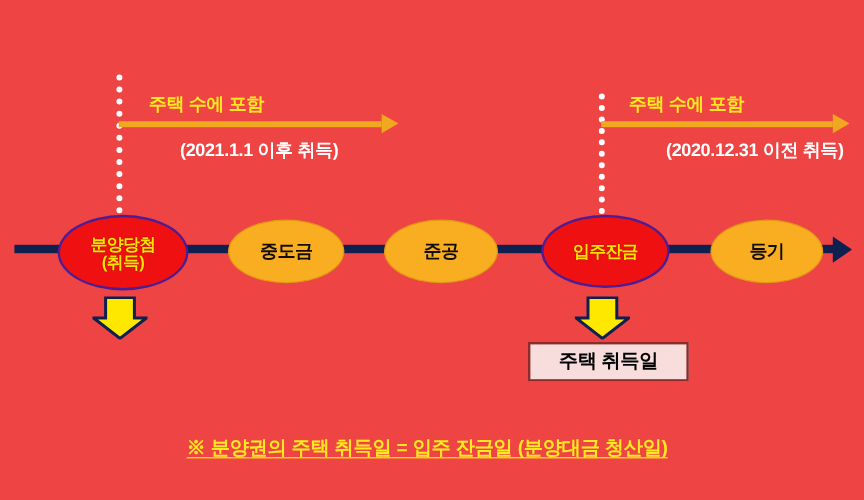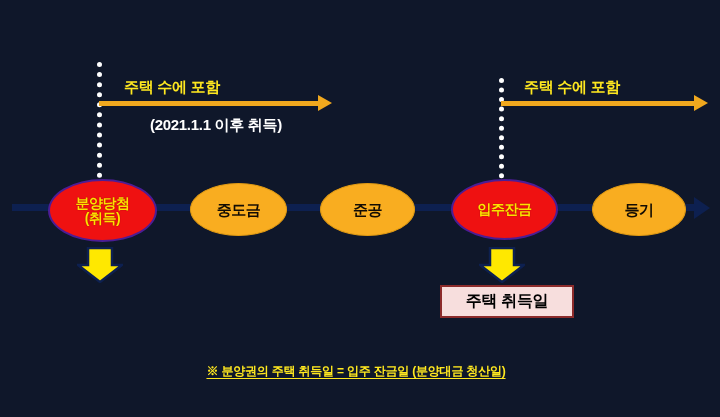--- a/index.html
+++ b/index.html
@@ -10,21 +10,21 @@
     width: 720px;
     height: 417px;
     background: #0055f5;
     font-family: "Liberation Sans", sans-serif;
     overflow: hidden;
   }
   #stage {
     position: relative;
     width: 720px;
     height: 417px;
-    background: #0f172a;
+    background: #ef4444;
   }
 
   
   .axis-line {
     position: absolute;
     left: 12px;
     top: 204px;
     width: 688px;
     height: 7px;
     background: #0d2050;
@@ -154,21 +154,21 @@
   #label-box-left  { left: 30px;  top: 285px; width: 144px; height: 29px; }
   #label-box-right { left: 440px; top: 285px; width: 130px; height: 29px; }
 
   
   #footnote {
     position: absolute;
     left: 0;
     top: 363px;
     width: 712px;
     text-align: center;
-    font-size: 12px;
+    font-size: 16px;
     font-weight: bold;
     color: #ffe81f;
     letter-spacing: -0.2px;
   }
   #footnote span {
     text-decoration: underline;
     text-underline-offset: 3px;
   }
 </style>
 </head>
@@ -184,20 +184,21 @@
 
   <div class="ann-arrow-line" id="ann-line-left"></div>
   <div class="ann-arrow-head" id="ann-head-left"></div>
   <div class="ann-arrow-line" id="ann-line-right"></div>
   <div class="ann-arrow-head" id="ann-head-right"></div>
 
   <div class="ann-title" id="ann-title-left">주택 수에 포함</div>
   <div class="ann-sub" id="ann-sub-left">(2021.1.1 이후 취득)</div>
 
   <div class="ann-title" id="ann-title-right">주택 수에 포함</div>
+  <div class="ann-sub" id="ann-sub-right">(2020.12.31 이전 취득)</div>
 
   <div class="node red" id="node-0">
     <span>분양당첨</span>
     <span class="node-line2">(취득)</span>
   </div>
 
   <div class="node gold" id="node-1">
     <span>중도금</span>
   </div>
 

